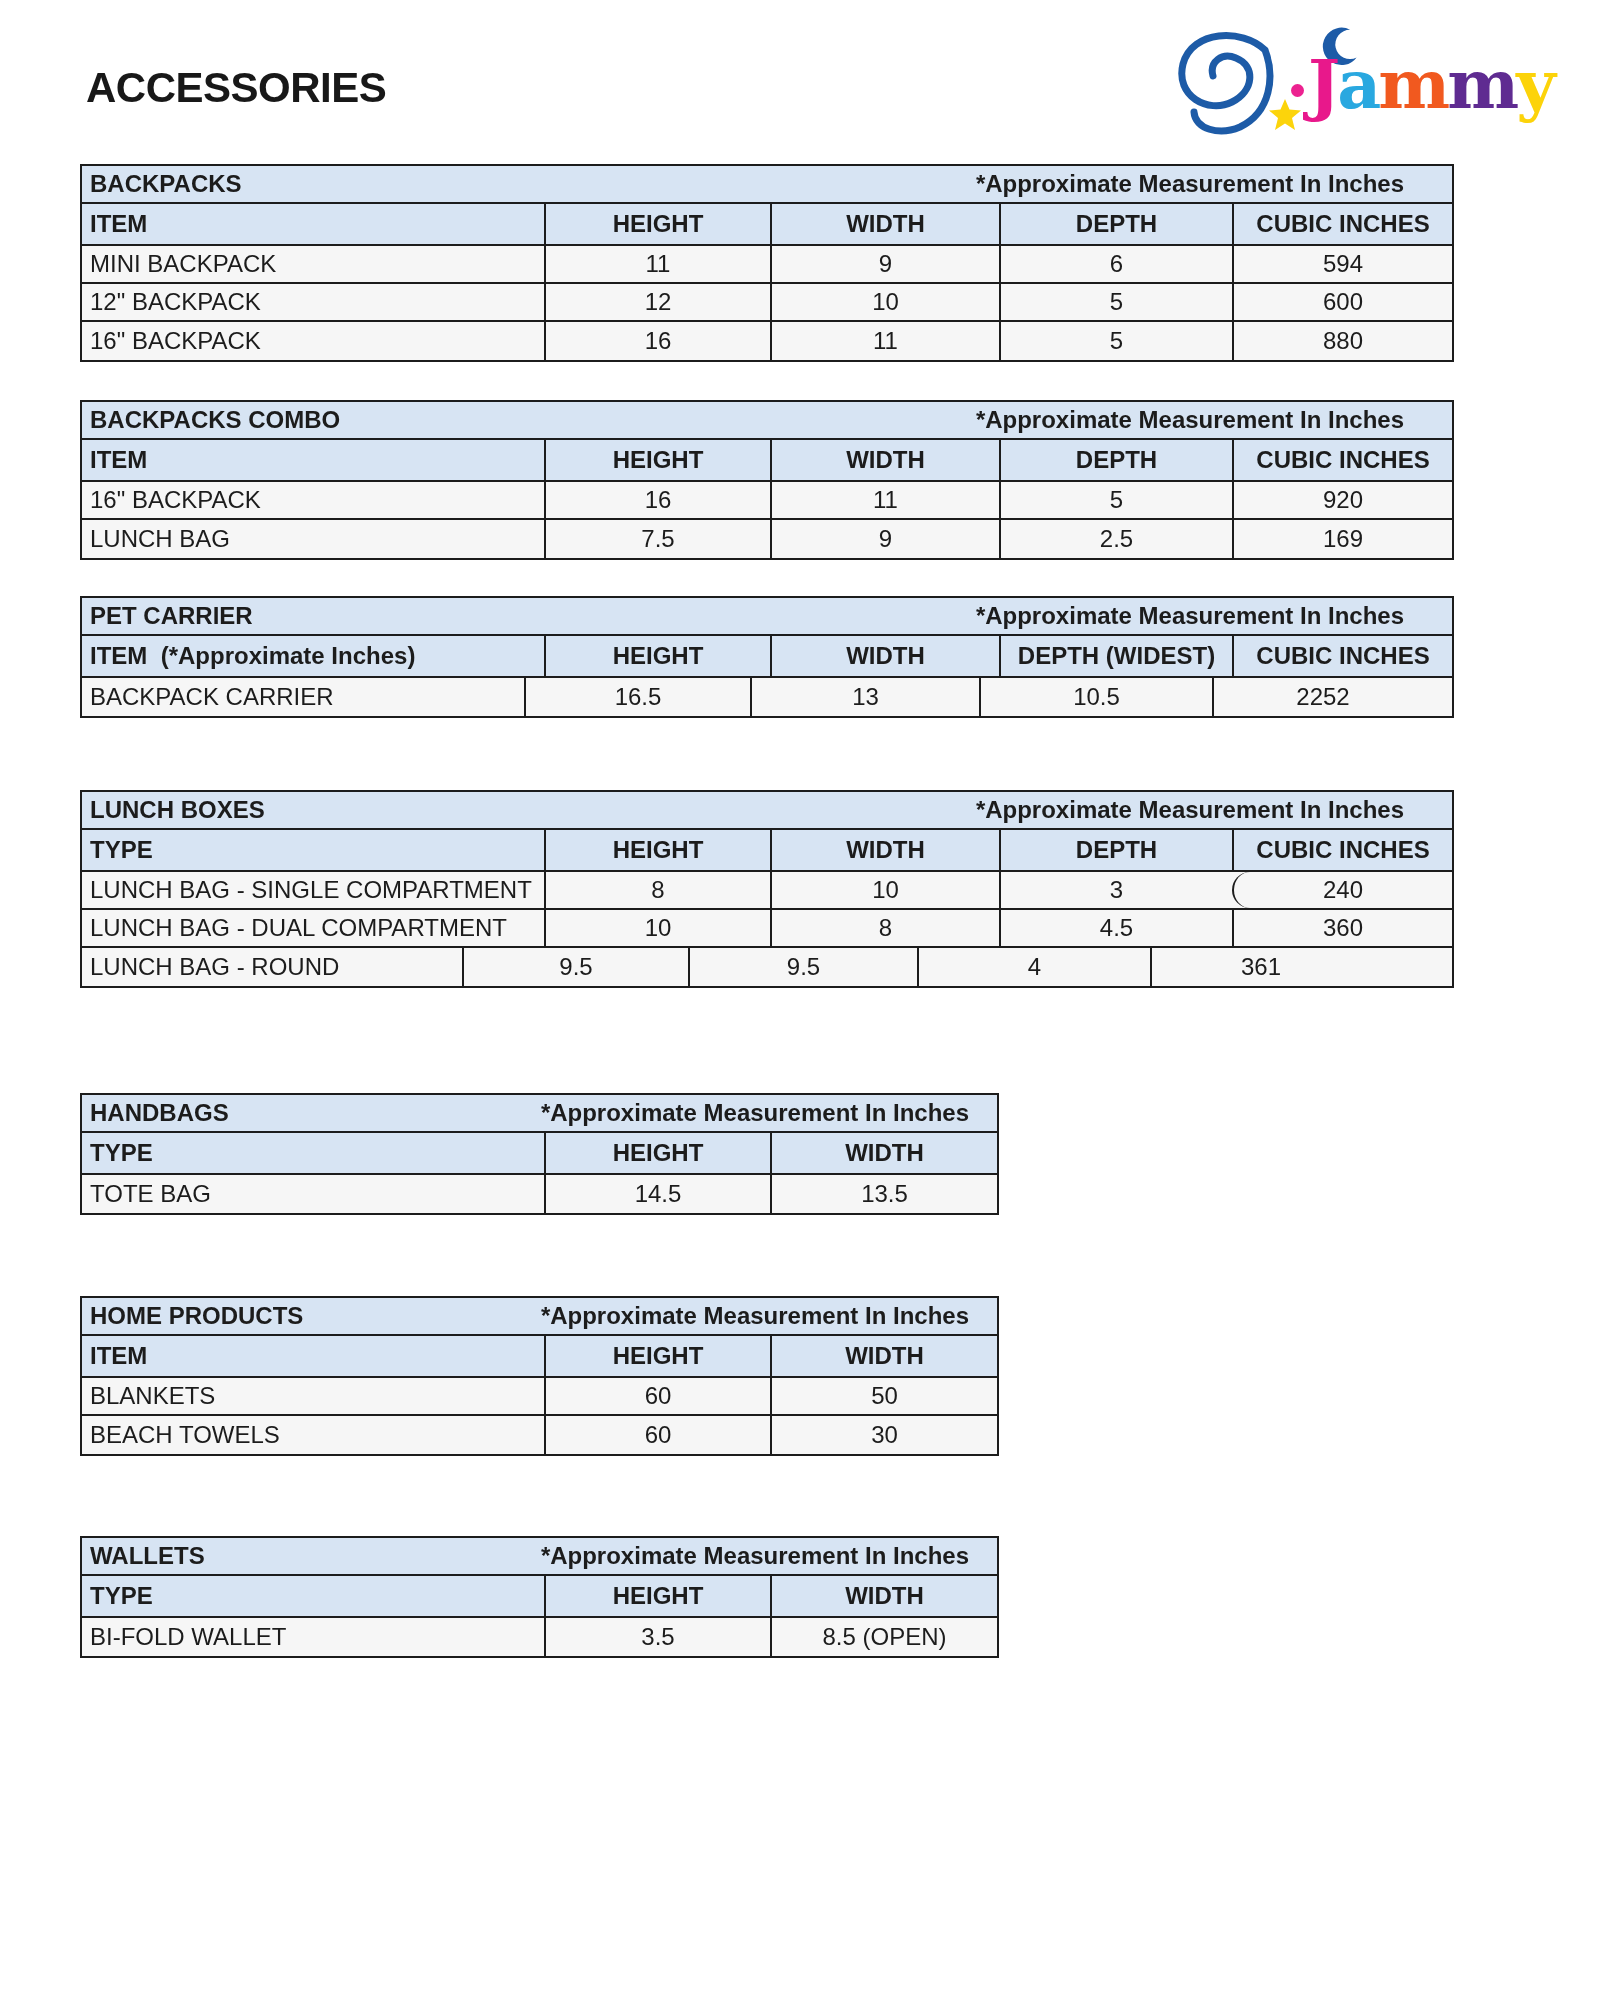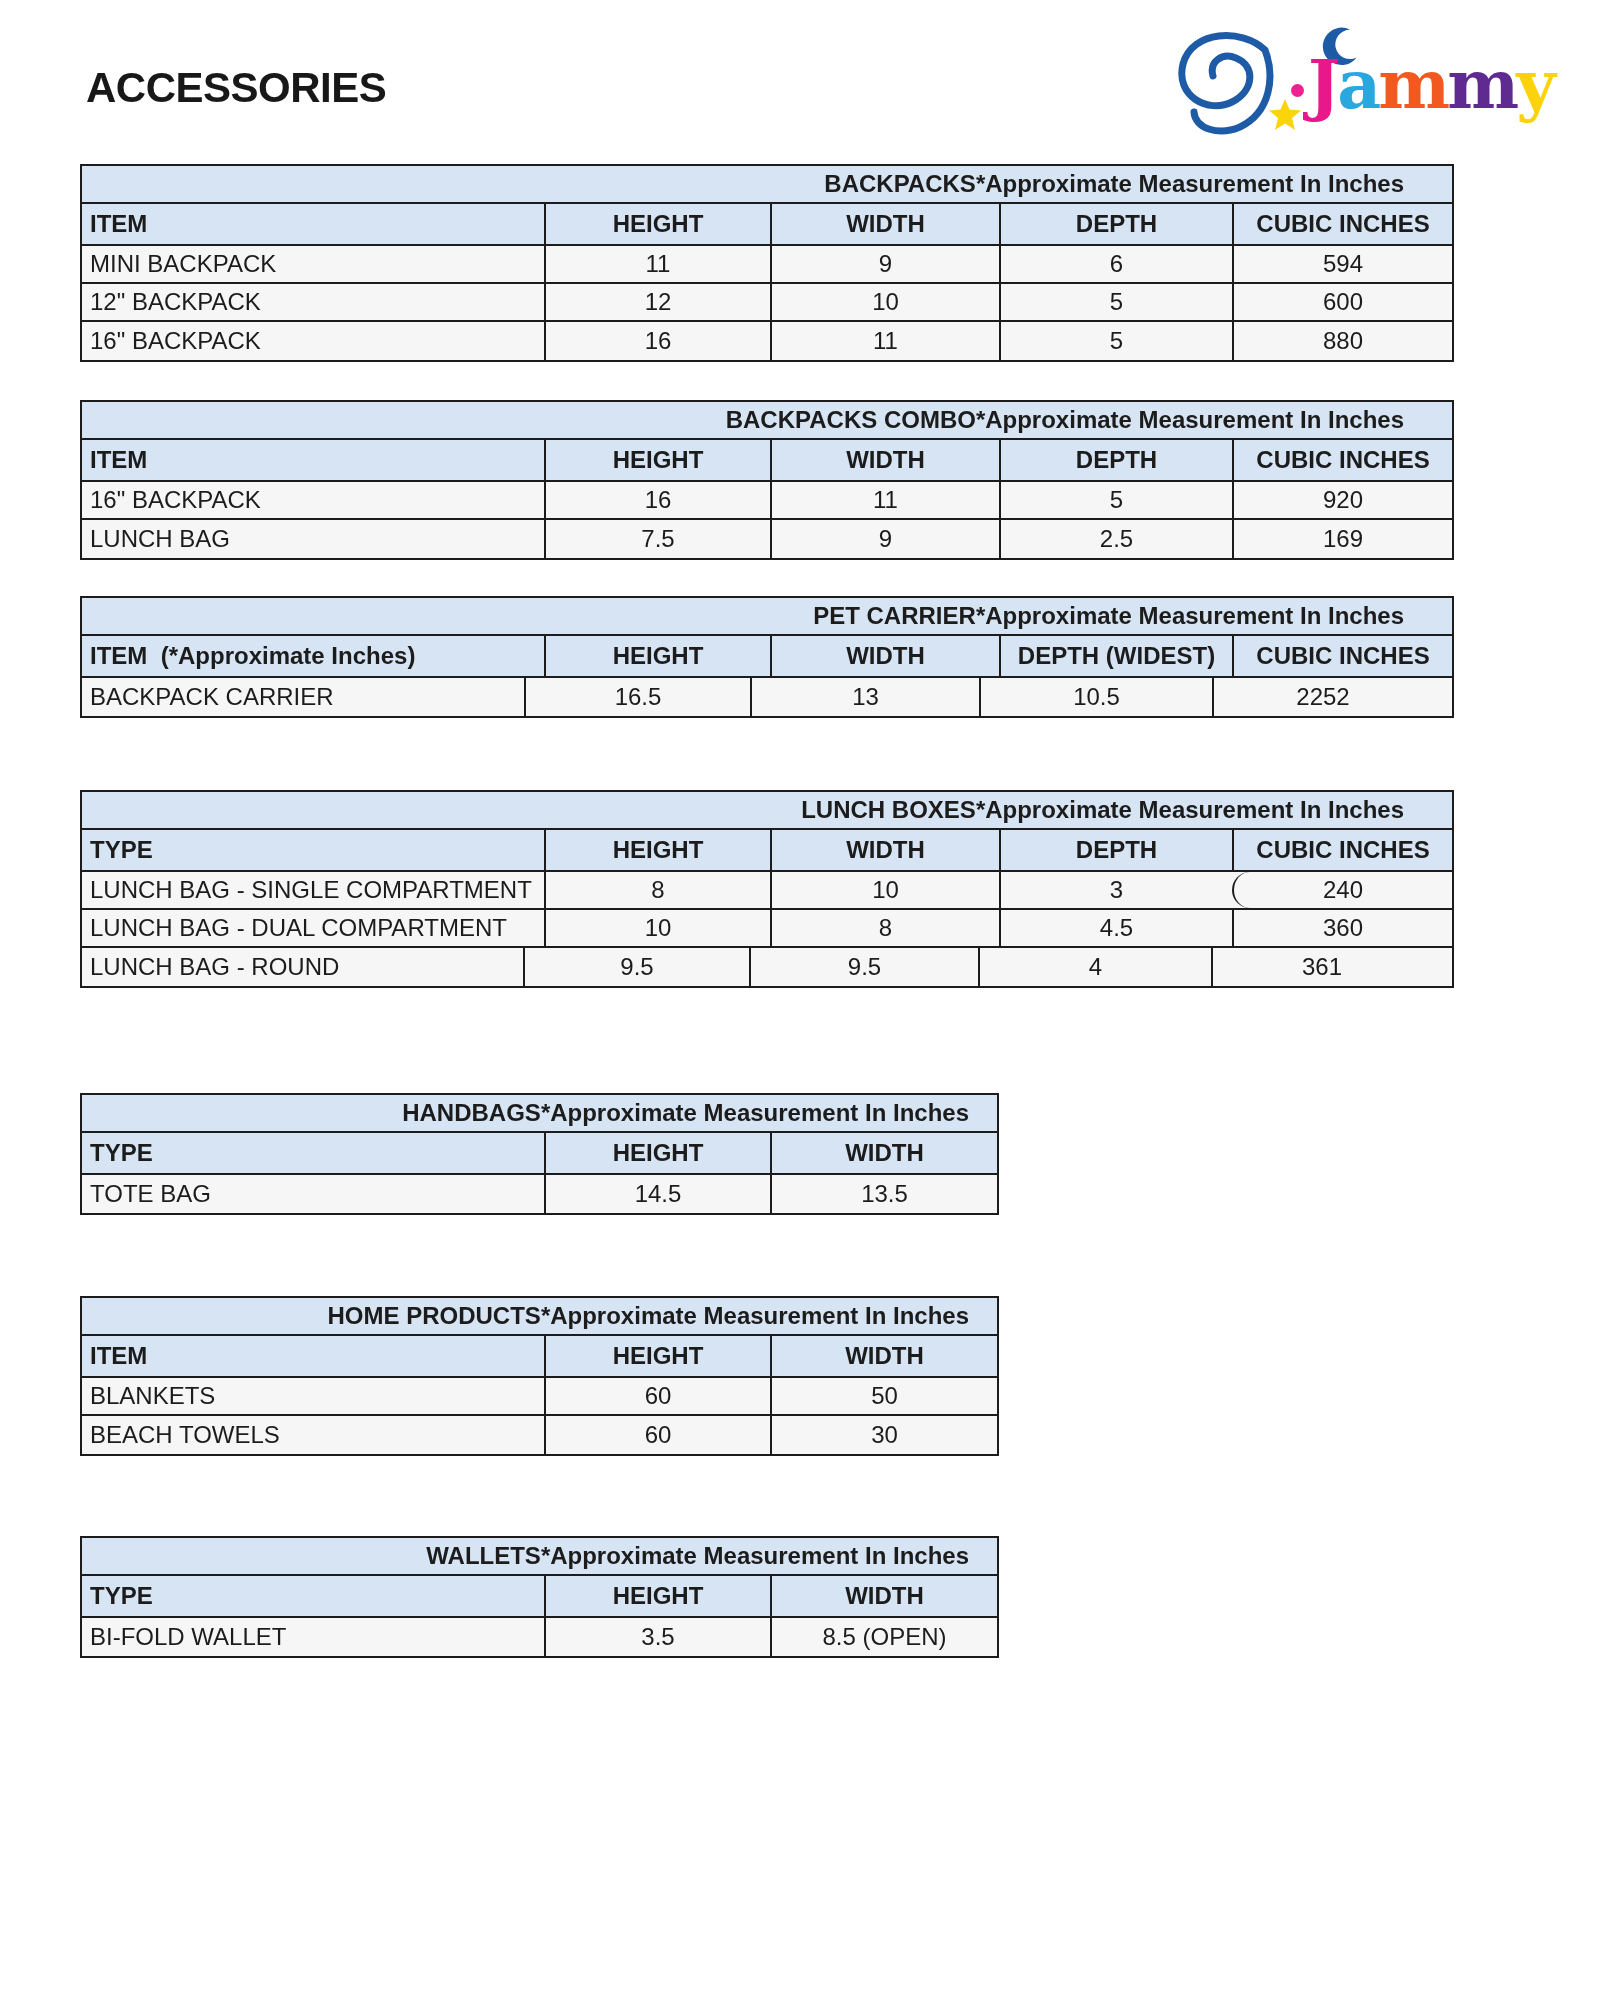--- a/index.html
+++ b/index.html
@@ -20,21 +20,21 @@
   .logo-moon { position:absolute; left:146px; top:-4px; }
   .logo-letters {
     position:absolute; left:138px; top:26px;
     font-family:"DejaVu Serif", serif; font-weight:bold;
     font-size:68px; line-height:1; letter-spacing:-3px; white-space:nowrap;
   }
   
   .tbl { position:absolute; left:80px; border:2px solid #1c1c1c; background:#fff; }
   .row { display:flex; border-bottom:2px solid #1c1c1c; }
   .row:last-child { border-bottom:none; }
-  .title-row { height:38px; background:var(--hdr); align-items:center; justify-content:flex-end; }
+  .title-row { height:38px; background:var(--hdr); align-items:center; justify-content:space-between; }
   .head-row  { height:42px; background:var(--hdr); }
   .data-row  { height:38px; background:#f6f6f6; }
   .section-title { font-weight:bold; font-size:24px; padding-left:8px; white-space:nowrap; }
   .approx-note   { font-weight:bold; font-size:24px; padding-right:48px; white-space:nowrap; }
   .tbl.narrow .approx-note { padding-right:28px; }
   .cell {
     display:flex; align-items:center; justify-content:center;
     font-size:24px; border-left:2px solid #1c1c1c; overflow:hidden; white-space:nowrap;
   }
   .cell.first { border-left:none; justify-content:flex-start; padding-left:8px; }
@@ -164,21 +164,21 @@
           <div class="cell" style="width: 220px; border-radius: 18px;">240</div>
         </div>
         <div class="row data-row">
           <div class="cell first" style="width: 462px;">LUNCH BAG - DUAL COMPARTMENT</div>
           <div class="cell" style="width: 226px;">10</div>
           <div class="cell" style="width: 229px;">8</div>
           <div class="cell" style="width: 233px;">4.5</div>
           <div class="cell" style="width: 220px;">360</div>
         </div>
         <div class="row data-row">
-          <div class="cell first" style="width: 441px;">LUNCH BAG - ROUND</div>
+          <div class="cell first" style="width: 380px;">LUNCH BAG - ROUND</div>
           <div class="cell" style="width: 226px;">9.5</div>
           <div class="cell" style="width: 229px;">9.5</div>
           <div class="cell" style="width: 233px;">4</div>
           <div class="cell" style="width: 220px;">361</div>
         </div>
       </div>
       <div class="tbl narrow" style="top: 1066px; width: 919px; margin-top: 27px;">
         <div class="row title-row">
           <span class="section-title">HANDBAGS</span>
           <span class="approx-note">*Approximate Measurement In Inches</span>

